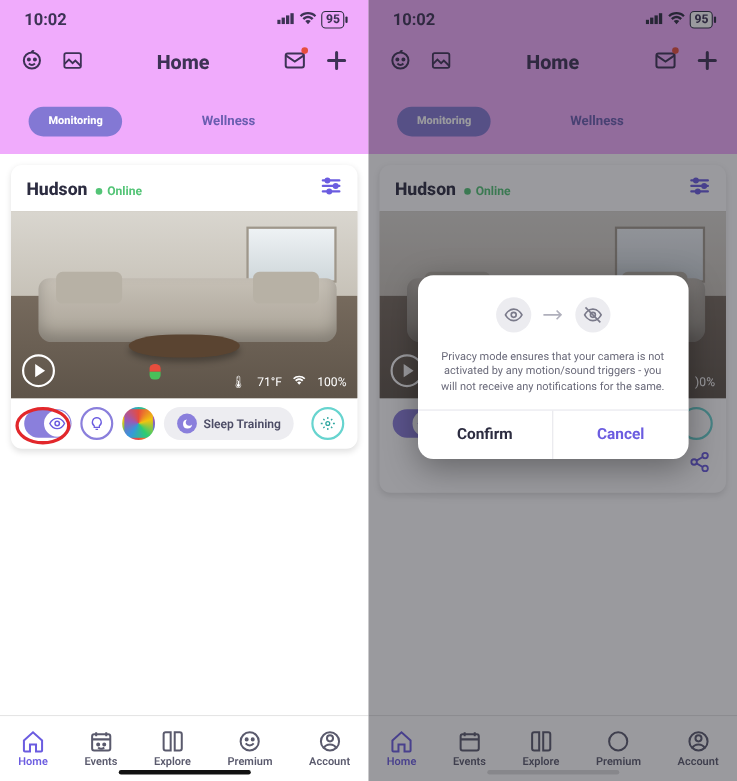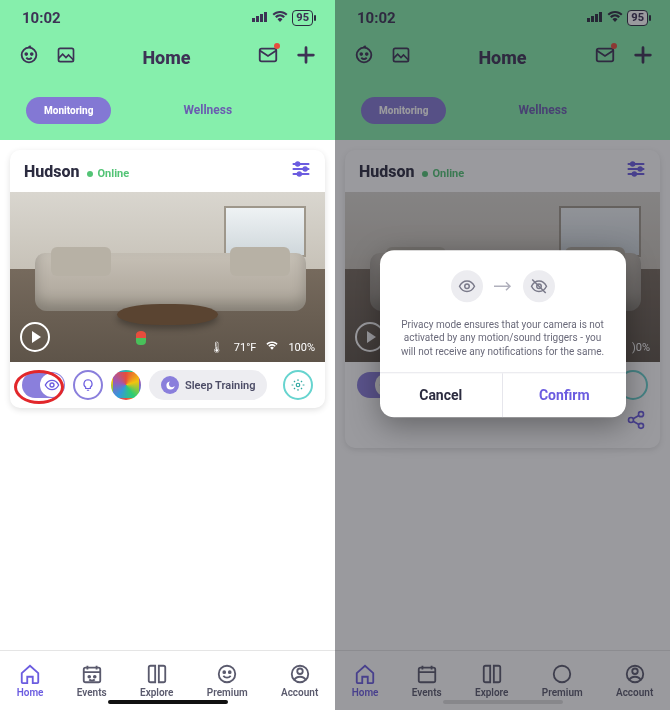--- a/index.html
+++ b/index.html
@@ -29,21 +29,21 @@
   .eyeknob { width: 24px; height: 24px; border-radius: 50%; background:#fff; display:flex; align-items:center; justify-content:center; margin-left:18px; }
   .circ { width: 30px; height: 30px; border-radius: 50%; border: 2px solid; display:flex; align-items:center; justify-content:center; }
   .sleepchip { border: none; background:#ededf1; border-radius: 16px; padding: 6px 12px; display:flex; align-items:center; gap:6px; font-size:11px; font-weight:600; color:#4c4c66; }
   .ring { margin-left: auto; width:30px; height:30px; border-radius:50%; border:2px solid #67d4cf; display:flex; align-items:center; justify-content:center; }
   .statusrow { display:flex; align-items:center; gap:10px; padding: 2px 14px 14px; }
   .statustxt { font-size: 12px; color:#2c2c40; line-height:1.3; }
   .sharetxt { margin-left:auto; }
   .bottombar { height: 60px; display:flex; align-items:center; justify-content:space-around; background:#fff; border-top:1px solid #e5e5e5; }
   .bitem { display:flex; flex-direction:column; align-items:center; gap:2px; font-size:10px; font-weight:600; color:#5a5a6d; }
   .homebar { position:absolute; bottom:6px; left:50%; transform:translateX(-50%); width:120px; height:4px; background:#111; border-radius:2px; }
-  .lavender-bg { background: #86efac; color:#3d3255; }
+  .lavender-bg { background: #f0abfc; color:#3d3255; }
   .white-bg { background: #fff; }
   .dimmer { position:absolute; inset:0; background: rgba(32,32,40,.45); z-index:5; }
   .modal { position:absolute; left:50%; top:47%; transform:translate(-50%,-50%); width:246px; background:#fff; border-radius:14px; z-index:10; box-shadow:0 8px 30px rgba(0,0,0,.35); overflow:hidden; }
   .modal-icons { display:flex; align-items:center; justify-content:center; gap:10px; padding:20px 0 10px; }
   .micon { width:32px; height:32px; border-radius:50%; background:#ececf0; display:flex; align-items:center; justify-content:center; }
   .modal-title { text-align:center; font-weight:800; font-size:14px; color:#2c2c40; padding:4px 14px; }
   .modal-body { text-align:center; font-size:10px; color:#6a6a7a; padding:6px 18px 14px; line-height:1.35; }
   .modal-btns { display:flex; border-top:1px solid #e6e6ec; }
   .modal-btn { flex:1; padding:14px 0; text-align:center; font-weight:700; font-size:14px; }
   .modal-btn:first-child { border-right:1px solid #e6e6ec; color:#2c2c40; }
@@ -385,17 +385,17 @@
       <div class="micon">
           <svg width="18" height="18" viewBox="0 0 24 24" fill="none" stroke="#7a7a8a" stroke-width="2">
             <path d="M2 12s3.5-7 10-7 10 7 10 7-3.5 7-10 7S2 12 2 12z"></path>
             <circle cx="12" cy="12" r="3"></circle>
             <path d="M3 3l18 18"></path>
           </svg>
         </div>
     </div>
     <div class="modal-body">Privacy mode ensures that your camera is not activated by any motion/sound triggers - you will not receive any notifications for the same.</div>
     <div class="modal-btns">
+      <div class="modal-btn">Confirm</div>
       <div class="modal-btn">Cancel</div>
-      <div class="modal-btn">Confirm</div>
     </div>
   </div>
 </div>
 
 </body></html>

